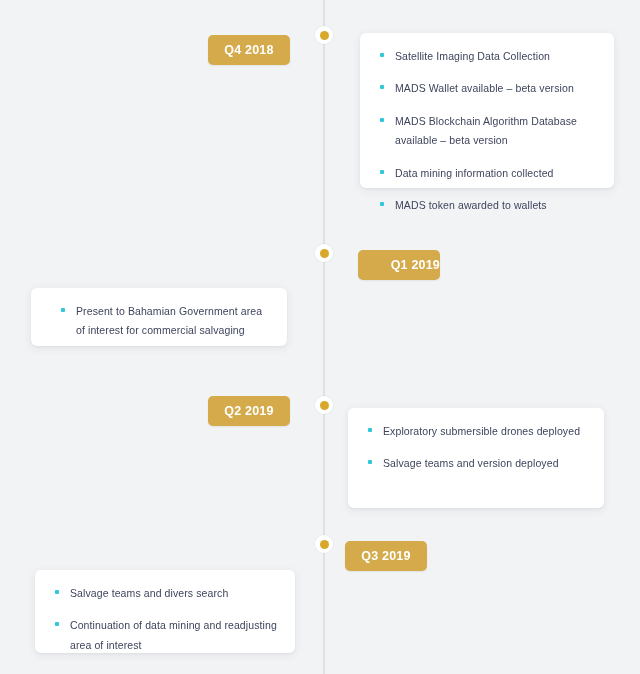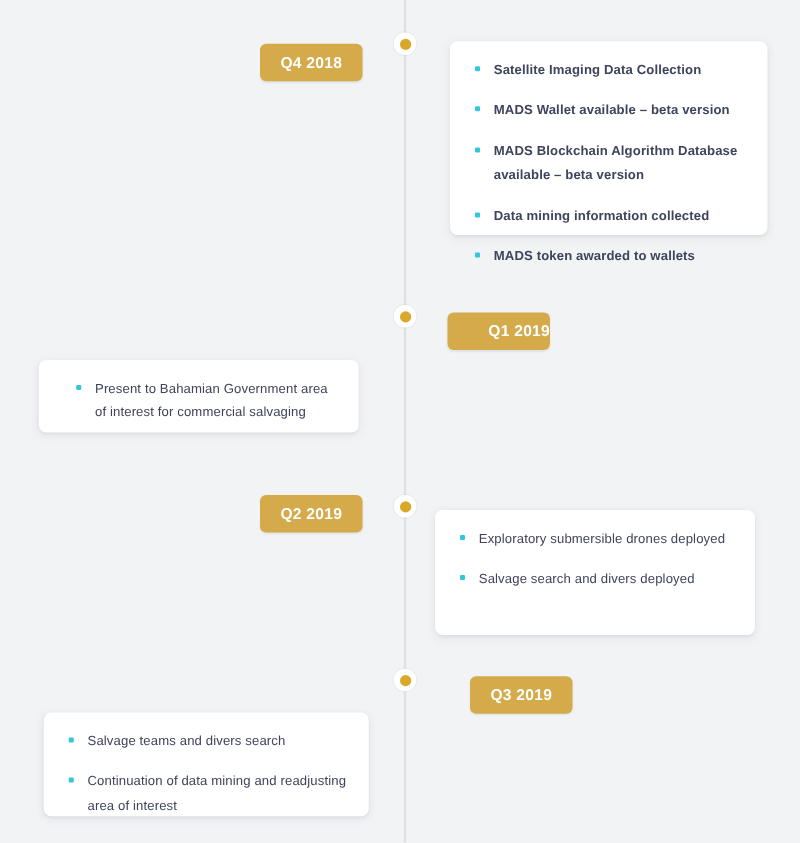--- a/index.html
+++ b/index.html
@@ -112,21 +112,21 @@
 <body>
 
 <div class="timeline">
 
   <div class="rail"></div>
 
   <div class="node" style="top:26px;"></div>
 
   <div class="badge" style="left:208px; top:35px;">Q4 2018</div>
 
-  <div class="card" style="left:360px; top:33px; width:254px; height:155px;font-weight:bold;">
+  <div class="card" style="left:360px; top:33px; width:254px; height:155px;">
     <ul>
       <li><span class="bullet"></span><span>Satellite Imaging Data Collection</span></li>
       <li><span class="bullet"></span><span>MADS Wallet available – beta version</span></li>
       <li><span class="bullet"></span><span>MADS Blockchain Algorithm Database available – beta version</span></li>
       <li><span class="bullet"></span><span>Data mining information collected</span></li>
       <li><span class="bullet"></span><span>MADS token awarded to wallets</span></li>
     </ul>
   </div>
 
   <div class="node" style="top:244px;"></div>
@@ -139,27 +139,27 @@
     </ul>
   </div>
 
   <div class="node" style="top:396px;"></div>
 
   <div class="badge" style="left:208px; top:396px;">Q2 2019</div>
 
   <div class="card" style="left:348px; top:408px; width:256px; height:100px;">
     <ul>
       <li><span class="bullet"></span><span>Exploratory submersible drones deployed</span></li>
-      <li><span class="bullet"></span><span>Salvage search and divers deployed</span></li>
+      <li><span class="bullet"></span><span>Salvage teams and version deployed</span></li>
     </ul>
   </div>
 
   <div class="node" style="top:535px;"></div>
 
-  <div class="badge" style="left:376px; top:541px;">Q3 2019</div>
+  <div class="badge" style="left:345px; top:541px;">Q3 2019</div>
 
   <div class="card" style="left:35px; top:570px; width:260px; height:83px;">
     <ul>
       <li><span class="bullet"></span><span>Salvage teams and divers search</span></li>
       <li><span class="bullet"></span><span>Continuation of data mining and readjusting area of interest</span></li>
     </ul>
   </div>
 
 </div>
 

